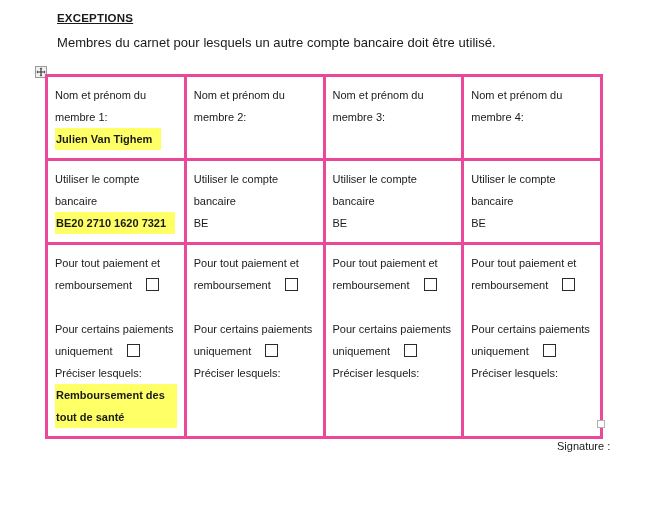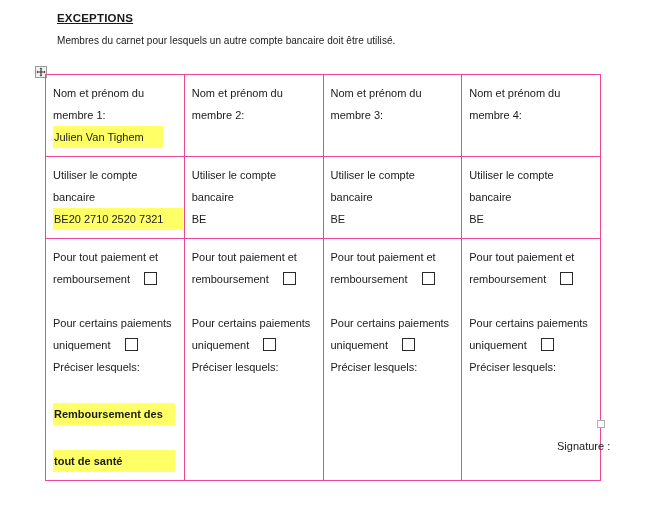--- a/index.html
+++ b/index.html
@@ -30,21 +30,21 @@
     top: 12px;
     font-size: 11.5px;
     font-weight: bold;
     text-decoration: underline;
     letter-spacing: .2px;
   }
   .intro {
     position: absolute;
     left: 57px;
     top: 35px;
-    font-size: 10px;
+    font-size: 13px;
     font-weight: normal;
     letter-spacing: .05px;
   }
 
   
   .move-handle {
     position: absolute;
     left: 35px;
     top: 66px;
     width: 12px;
@@ -68,46 +68,45 @@
   
   .table {
     position: absolute;
     left: 45px;
     top: 74px;
     width: 555px;
     border-collapse: collapse;
     table-layout: fixed;
   }
   .table td {
-    border: 1px solid #ec4899;
+    border: 3px solid #ec4899;
     vertical-align: top;
     padding: 0;
     font-size: 11px;
     line-height: 22px;
   }
   .cell-pad {
     padding: 7px 0 8px 7px;
   }
   .col { width: 138.75px; }
 
   .line { display: block; white-space: nowrap; }
   .hl {
     background: #ffff66;
-    font-weight: normal;
+    font-weight: bold;
     display: inline-block;
-    padding: 0 19px 0 1px;
+    padding: 0 9px 0 1px;
   }
   .hl-block {
     background: #ffff66;
     font-weight: bold;
     display: block;
     width: 122px;
     padding-left: 1px;
     box-sizing: border-box;
-    margin-top: 25px;
   }
 
   
   .row-name td { height: 78px; }
   
   .row-bank td { height: 62px; }
   
   .row-banner td {
     background: #000000;
     color: #ffffff;
@@ -215,21 +214,21 @@
             <span class="line"></span>
           </div>
         </td>
       </tr>
 
       <tr class="row-bank">
         <td>
           <div class="cell-pad">
             <span class="line">Utiliser le compte</span>
             <span class="line">bancaire</span>
-            <span class="line"><span class="hl">BE20 2710 2520 7321</span></span>
+            <span class="line"><span class="hl">BE20 2710 1620 7321</span></span>
           </div>
         </td>
         <td>
           <div class="cell-pad">
             <span class="line">Utiliser le compte</span>
             <span class="line">bancaire</span>
             <span class="line">BE</span>
           </div>
         </td>
         <td>

